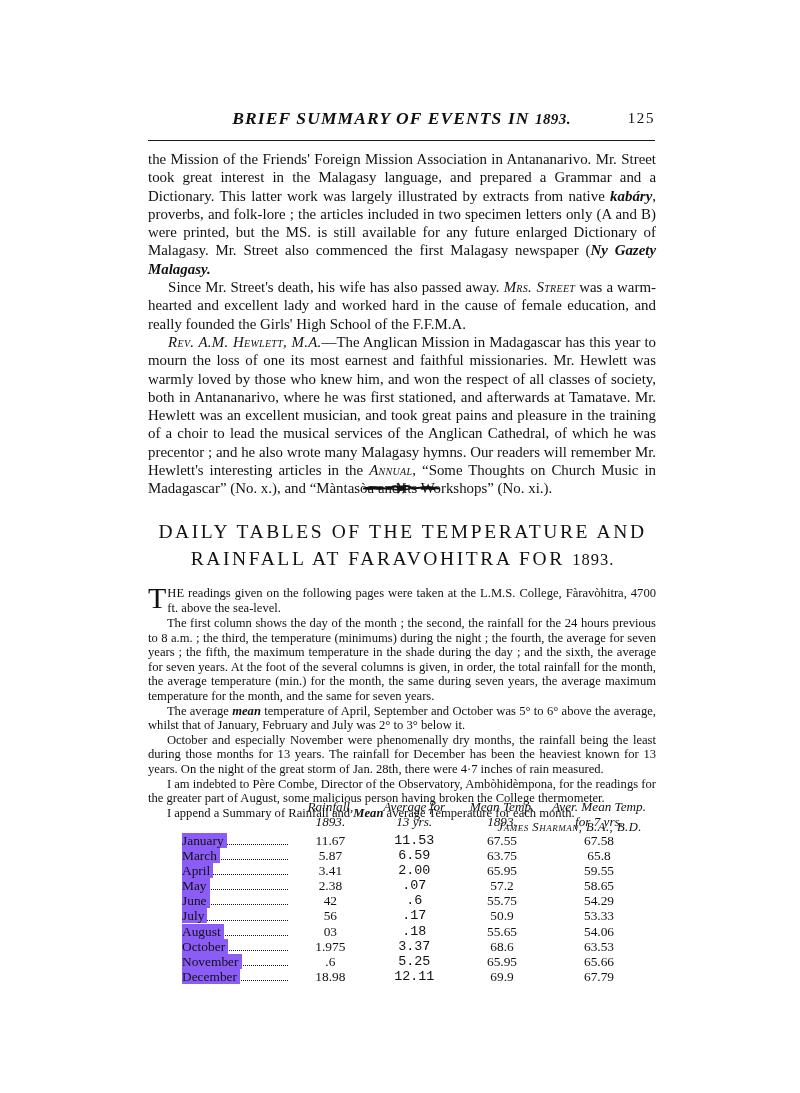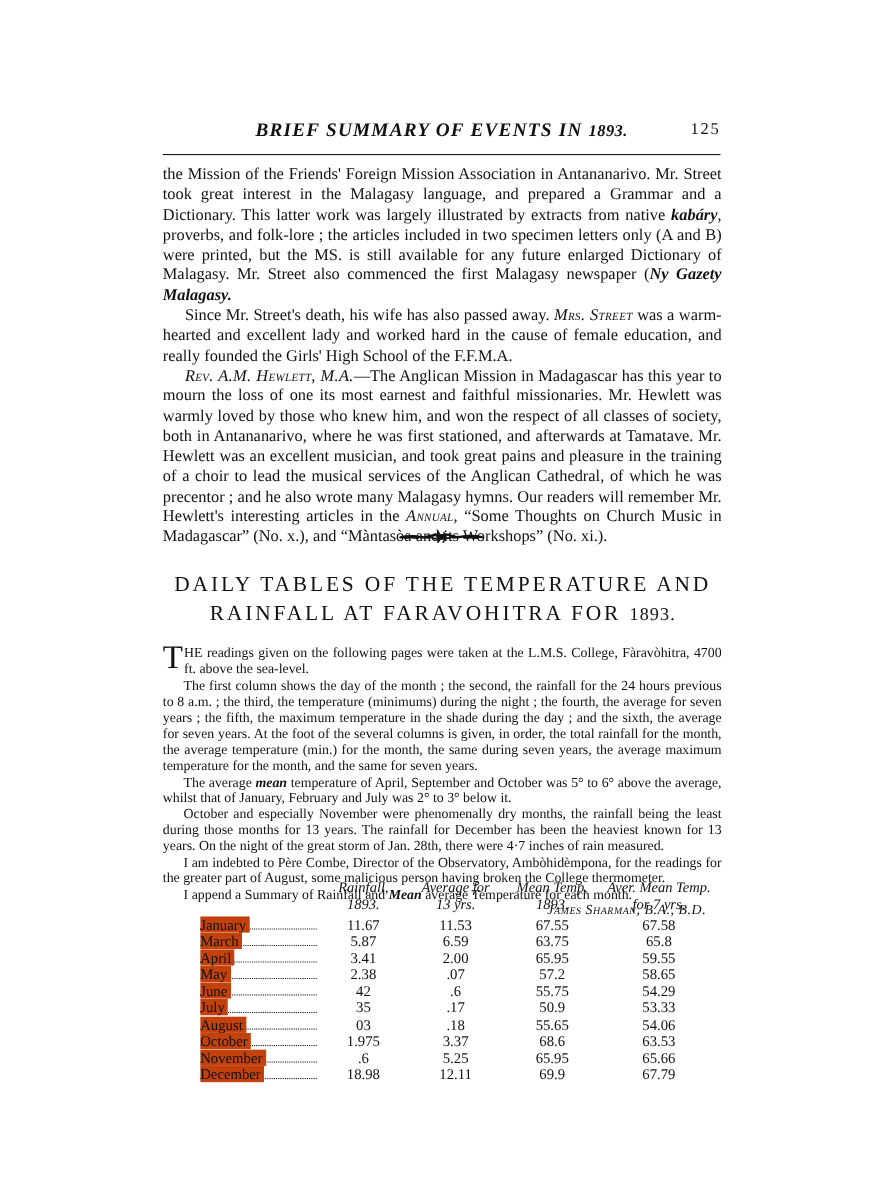--- a/index.html
+++ b/index.html
@@ -187,38 +187,38 @@
     white-space: nowrap;
   }
   .summary td.month {
     width: 112px;
     text-align: left;
     padding-right: 4px;
     position: relative;
     overflow: hidden;
   }
   .summary td.month .mname {
-    background: #c2410c;
+    background: #8b5cf6;
     padding-right: 3px;
     position: relative;
     z-index: 2;
   }
   .summary td.month .leader {
     position: absolute;
     left: 0;
     right: 2px;
     bottom: 3px;
     border-bottom: 1.6px dotted #1a1a1a;
     z-index: 1;
   }
   .summary td.num {
     text-align: center;
   }
   .summary td.c1 { width: 86px; }
-  .summary td.c2 { width: 92px; }
+  .summary td.c2 { width: 92px; font-family: Liberation Mono, monospace; }
   .summary td.c3 { width: 92px; margin-top: 16px; }
   .summary td.c4 { width: 108px; }
 </style>
 </head>
 <body>
 
 <div class="page">
 
   <div class="runhead">
     <div class="runhead-title">
@@ -328,21 +328,21 @@
           </tr>
           <tr>
             <td class="month"><span class="leader"></span><span class="mname">June</span></td>
             <td class="num c1">42</td>
             <td class="num c2">.6</td>
             <td class="num c3">55.75</td>
             <td class="num c4">54.29</td>
           </tr>
           <tr>
             <td class="month"><span class="leader"></span><span class="mname">July</span></td>
-            <td class="num c1">35</td>
+            <td class="num c1">56</td>
             <td class="num c2">.17</td>
             <td class="num c3">50.9</td>
             <td class="num c4">53.33</td>
           </tr>
           <tr>
             <td class="month"><span class="leader"></span><span class="mname">August</span></td>
             <td class="num c1">03</td>
             <td class="num c2">.18</td>
             <td class="num c3">55.65</td>
             <td class="num c4">54.06</td>

